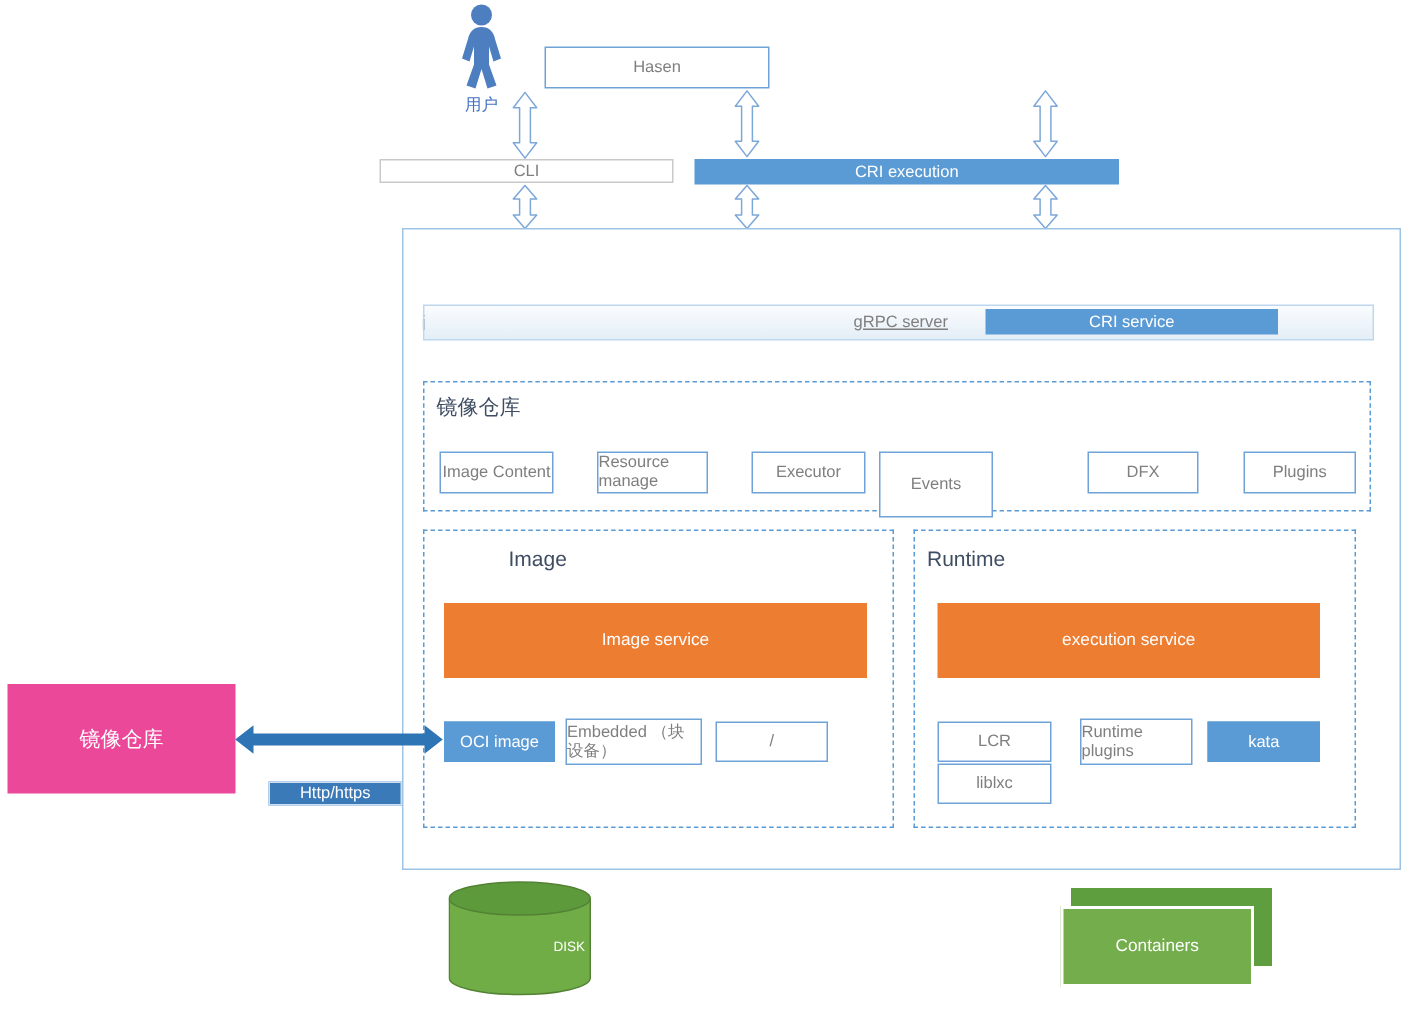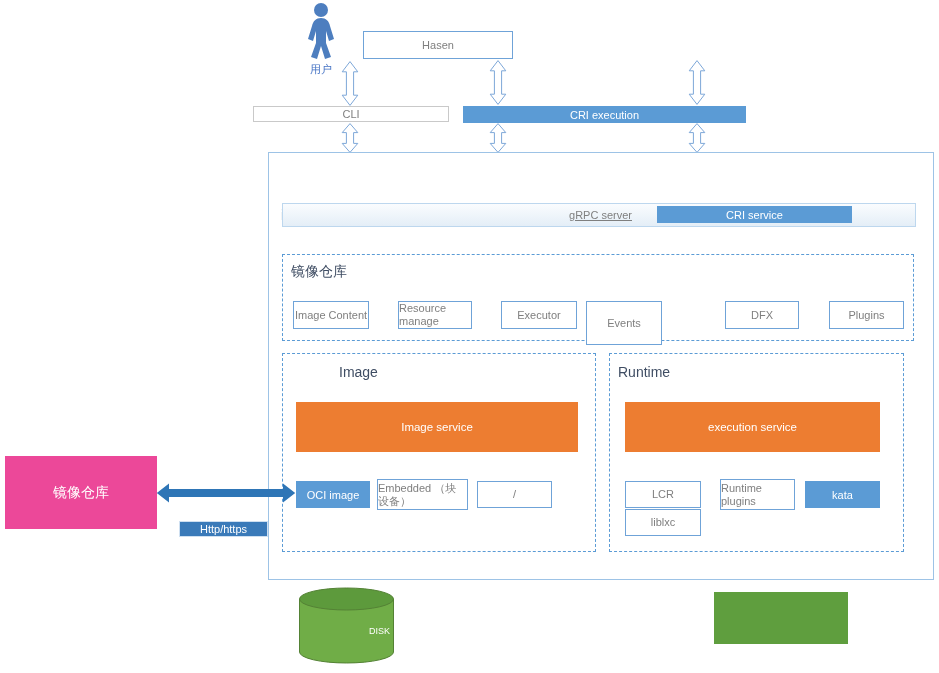--- a/index.html
+++ b/index.html
@@ -105,14 +105,15 @@
   </svg>
   <div class="abs http-label center" style="left:179px;top:485px;width:89px;height:16px;margin-top:36px;">Http/https</div>
 
   <svg class="abs" style="left:299px;top:587px;" width="95" height="78" viewBox="0 0 95 78">
     <path d="M0.5,12 L0.5,65 A47,11 0 0 0 94.5,65 L94.5,12" fill="#70ad47" stroke="#548235"></path>
     <ellipse cx="47.5" cy="12" rx="47" ry="11" fill="#5d9a3c" stroke="#548235"></ellipse>
   </svg>
   <div class="abs disk-label" style="left:299px;top:626px;width:95px;">DISK</div>
 
   <div class="abs cont-back" style="left:714px;top:592px;width:134px;height:52px;"></div>
+  <div class="abs cont-front center" style="left:707px;top:604px;width:129px;height:54px;">Containers</div>
 
 </div>
 
 </body></html>

